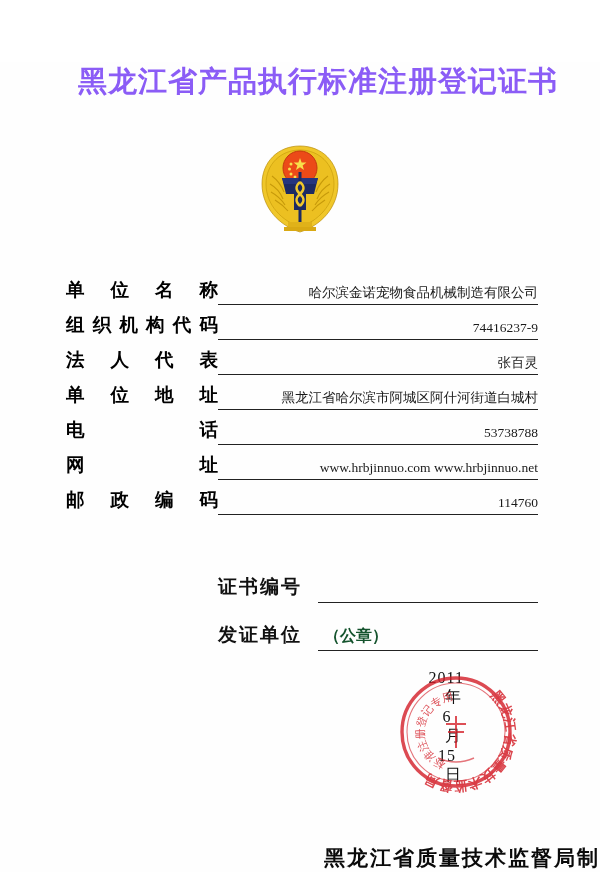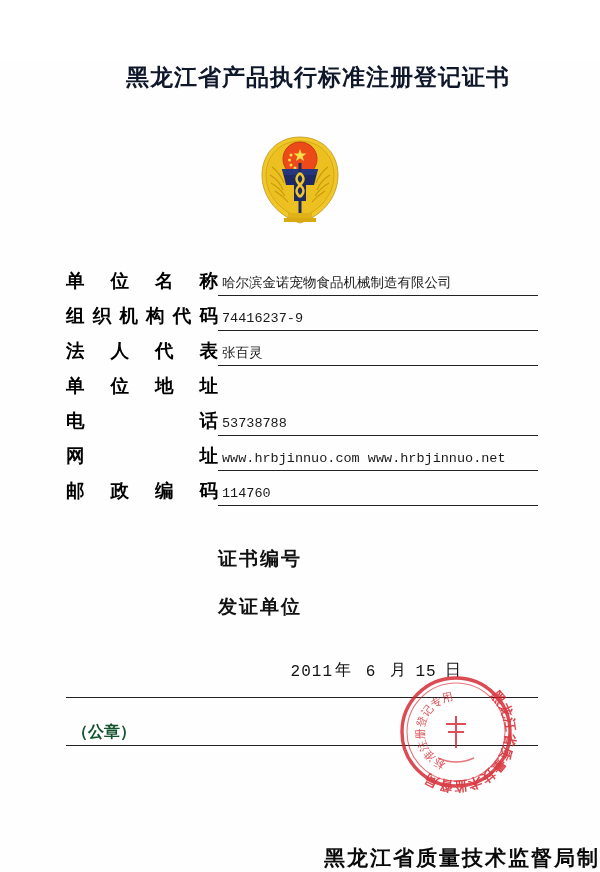--- a/index.html
+++ b/index.html
@@ -20,24 +20,24 @@
     width: 600px;
     height: 872px;
     box-sizing: border-box;
     padding: 0;
     background: #fefefe;
   }
 
   
   .title {
     text-align: center;
-    font-size: 23px;
+    font-size: 29px;
     font-weight: bold;
     letter-spacing: 1px;
-    color: #0f172a;
+    color: #8b5cf6;
     margin-top: 62px;
     font-family: "DejaVu Serif", "Liberation Serif", serif;
     margin-left: 36px;
   }
 
   
   .emblem-wrap {
     display: flex;
     justify-content: center;
     margin-top: 30px;
@@ -75,33 +75,34 @@
   }
   .field-label span { display: inline-block; }
   .field-value {
     flex: 1 1 auto;
     border-bottom: 1px solid #222;
     font-size: 13.5px;
     color: #1a1a1a;
     padding: 0 0 3px 4px;
     line-height: 16px;
     white-space: nowrap;
-    font-family: Liberation Mono, monospace;
+    font-family: Liberation Serif, serif;
+    text-align: right;
   }
 
   
   .lower {
     margin-top: 40px;
     padding: 0 62px 0 66px;
     position: relative;
   }
   .lower-row {
     display: flex;
+    align-items: flex-end;
     height: 48px;
-    flex-direction: column;
   }
   .lower-label {
     width: 128px;
     flex: 0 0 128px;
     text-align: right;
     padding-right: 16px;
     padding-bottom: 3px;
     font-size: 19px;
     font-weight: bold;
     font-family: "DejaVu Serif", "Liberation Serif", serif;
@@ -120,23 +121,24 @@
     color: #14532d;
   }
 
   
   .date-row {
     display: flex;
     justify-content: flex-end;
     align-items: flex-end;
     padding: 18px 74px 0 0;
     font-size: 16px;
-    font-family: Liberation Mono, monospace;
+    font-family: Liberation Serif, serif;
     color: #111;
     letter-spacing: 1px;
+    flex-direction: column;
   }
   .date-row .dnum {
     display: inline-block;
     min-width: 34px;
     text-align: center;
   }
   .date-row .dchar { display: inline-block; padding: 0 2px; }
 
   
   .seal {
@@ -246,20 +248,21 @@
       <div class="field-value">张百灵</div>
     </div>
 
     <div class="field-row">
       <div class="field-label">
         <span>单</span>
         <span>位</span>
         <span>地</span>
         <span>址</span>
       </div>
+      <div class="field-value">黑龙江省哈尔滨市阿城区阿什河街道白城村</div>
     </div>
 
     <div class="field-row">
       <div class="field-label">
         <span>电</span>
         <span>话</span>
       </div>
       <div class="field-value">53738788</div>
     </div>
 

